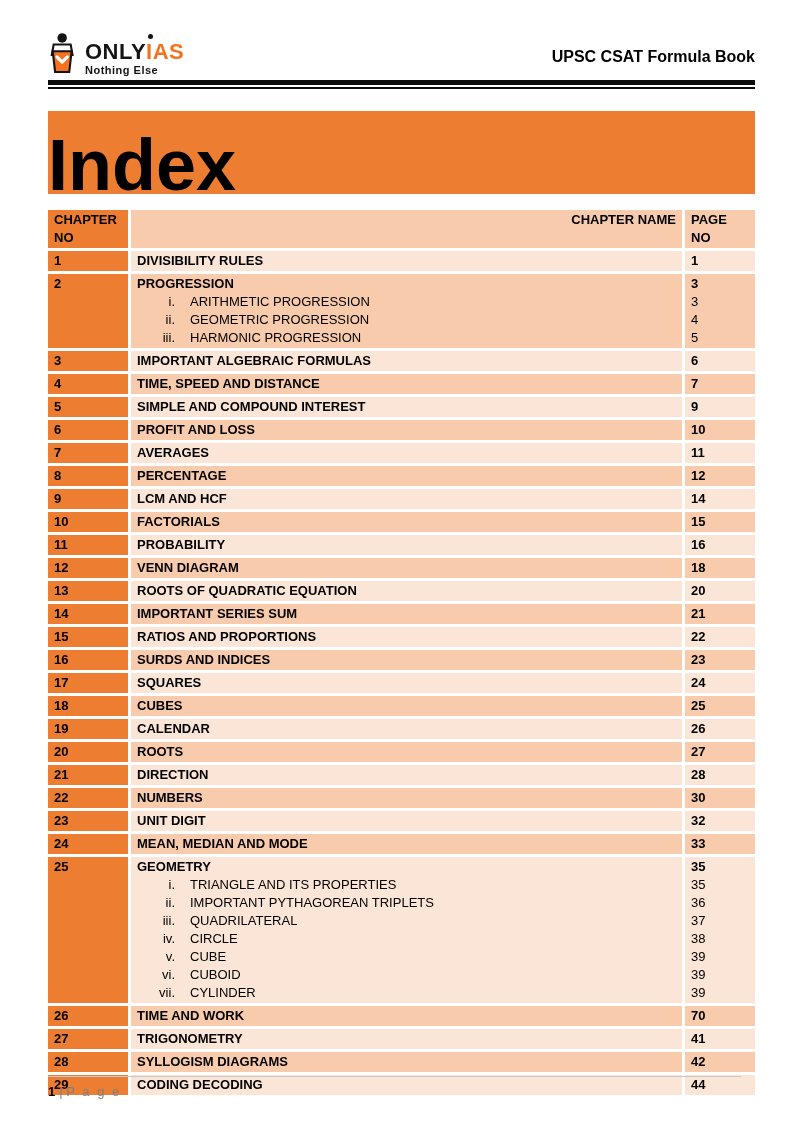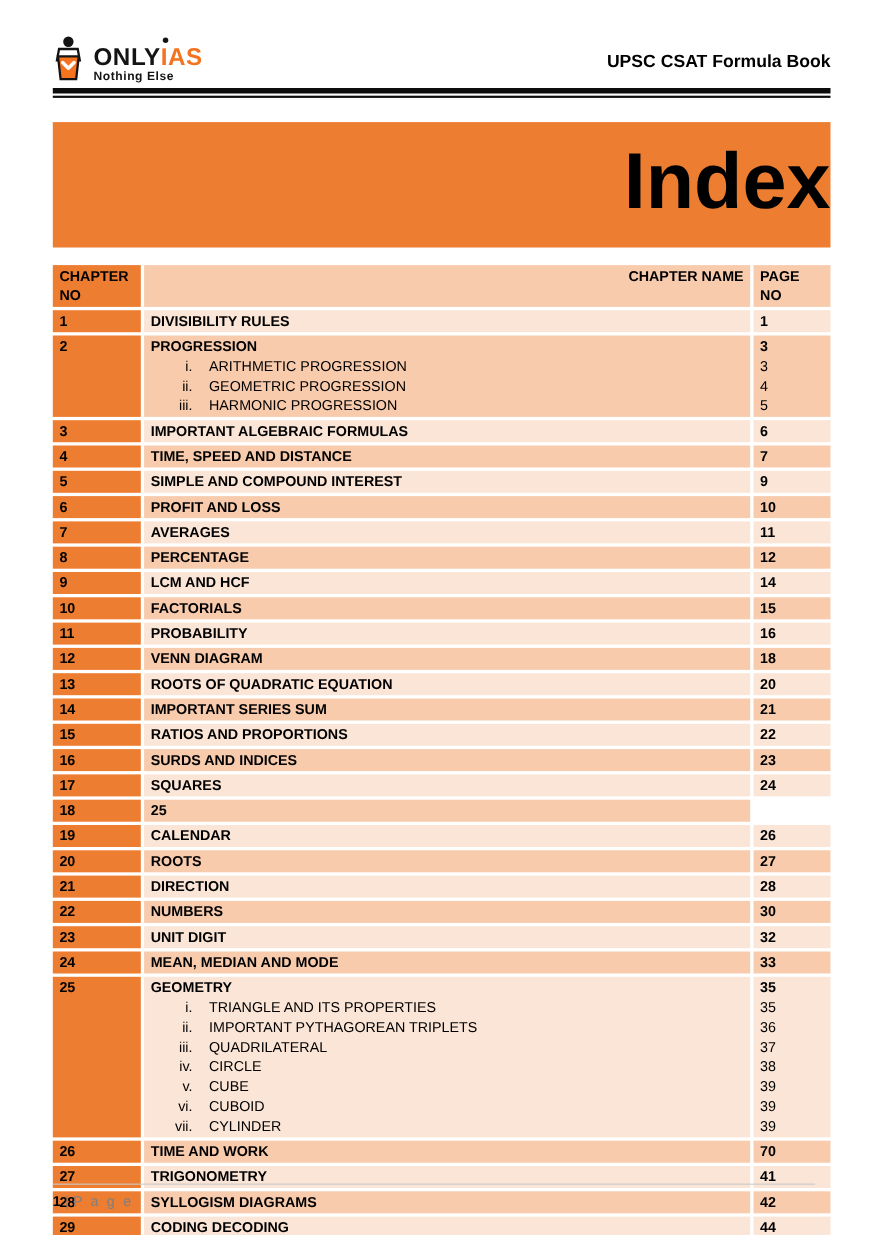--- a/index.html
+++ b/index.html
@@ -33,22 +33,22 @@
   .doc-title{font-size:16px;font-weight:bold;margin-top:16px;}
   .header-rule{
     margin-top:4px;height:9px;
     border-top:5px solid #0d0d0d;
     border-bottom:2px solid #0d0d0d;
   }
   
   .index-banner{
     margin-top:22px;
     background:var(--orange);
-    height:114px;
-    text-align:right;
+    height:83px;
+    text-align:left;
     font-size:72px;
     font-weight:bold;
     line-height:108px;
     color:#000;
   }
   
   .index-table{margin-top:16px;}
   .t-row{display:grid;grid-template-columns:80px 1fr 70px;gap:3px;margin-bottom:3px;}
   .cell{padding:1px 6px;font-size:13px;line-height:18px;}
   .no-cell{background:var(--orange);font-weight:bold;}
@@ -271,20 +271,23 @@
           <div class="cell no-cell">17</div>
           <div class="cell name-cell shade-light">
             <div class="main-name">SQUARES</div>
           </div>
           <div class="cell page-cell shade-light">
             <div class="main-page">24</div>
           </div>
         </div>
         <div class="t-row">
           <div class="cell no-cell">18</div>
+          <div class="cell name-cell shade-medium">
+            <div class="main-name">CUBES</div>
+          </div>
           <div class="cell page-cell shade-medium">
             <div class="main-page">25</div>
           </div>
         </div>
         <div class="t-row">
           <div class="cell no-cell">19</div>
           <div class="cell name-cell shade-light">
             <div class="main-name">CALENDAR</div>
           </div>
           <div class="cell page-cell shade-light">

